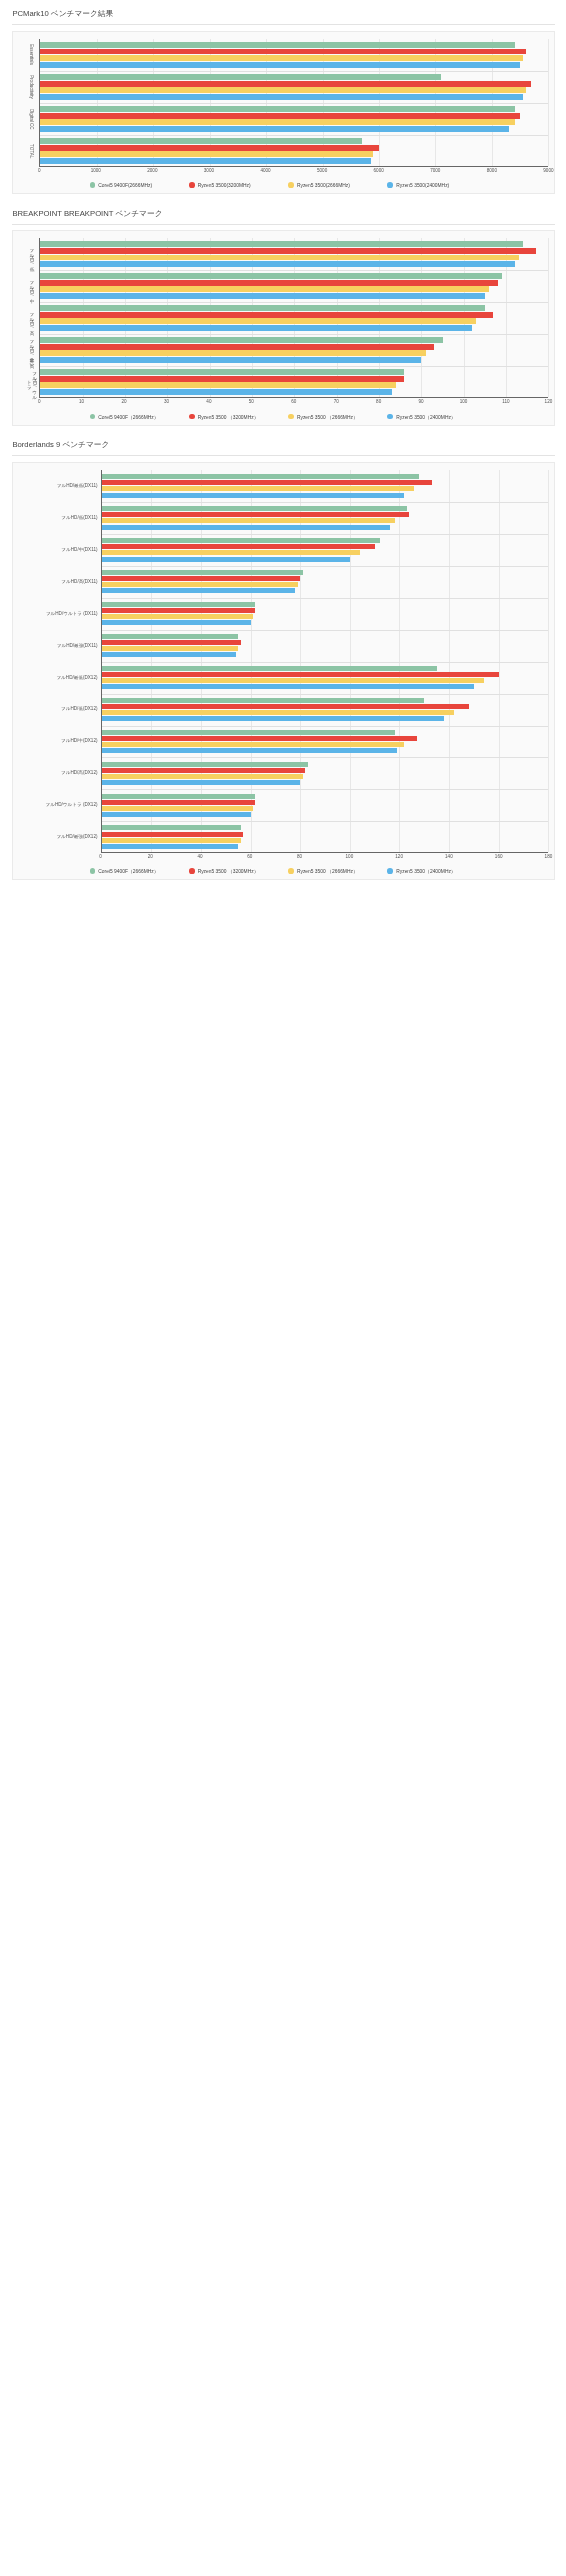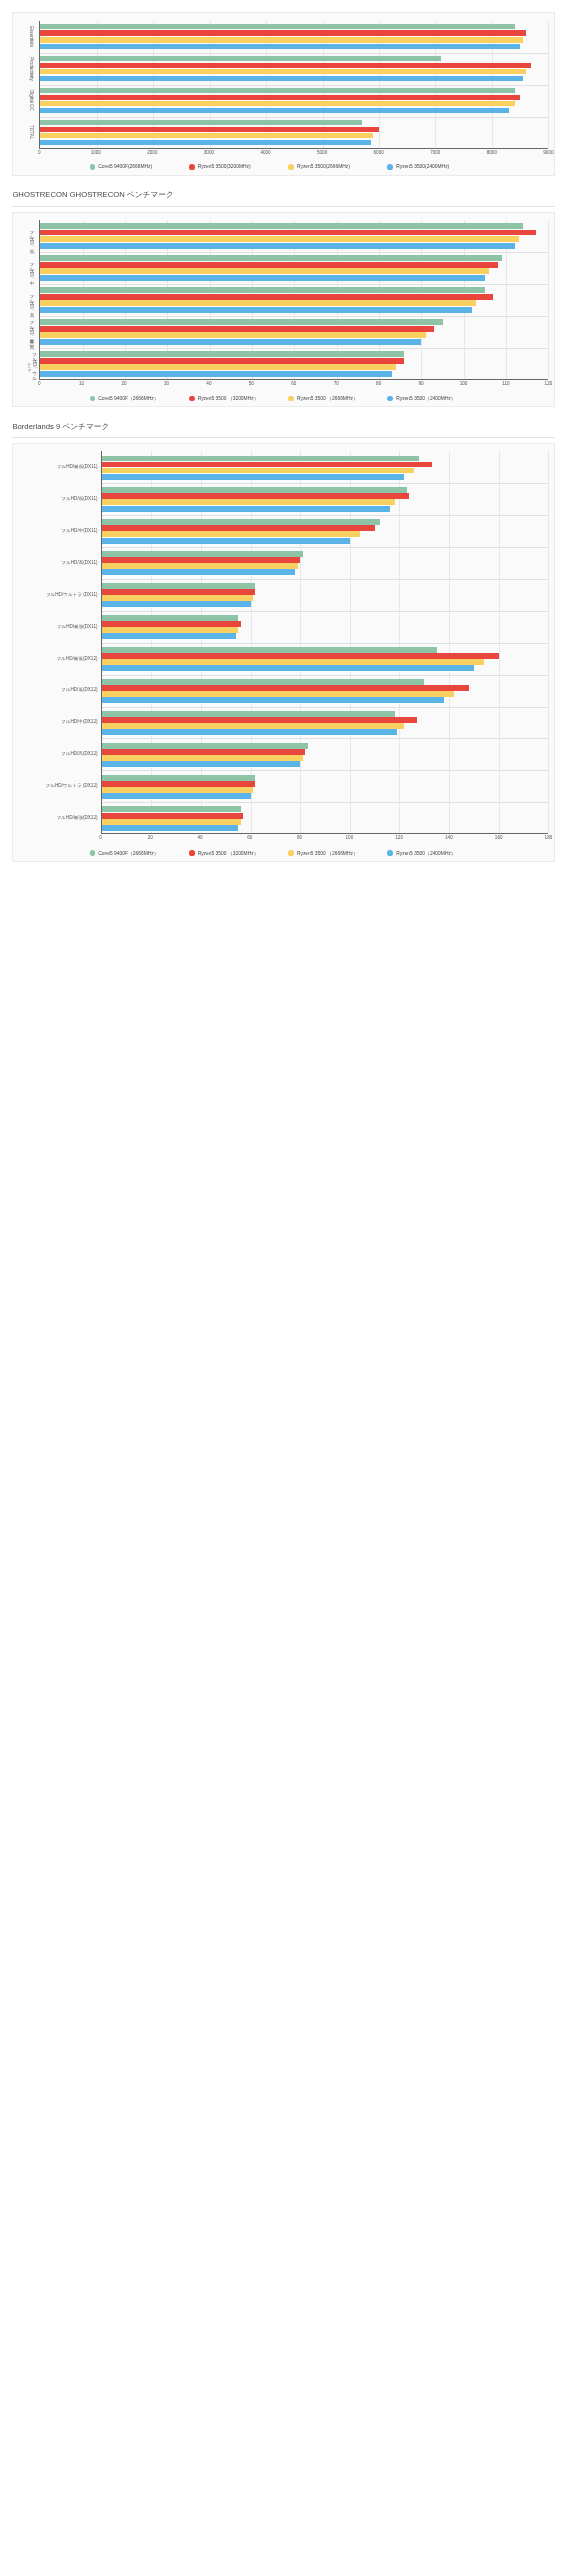--- a/index.html
+++ b/index.html
@@ -120,20 +120,21 @@
     border-radius: 50%;
     flex: 0 0 auto;
   }
 </style>
 </head>
 <body>
 
 <div class="page">
 
   <div class="section">
+    <h2 class="section-title">PCMark10 ベンチマーク結果</h2>
     <div class="chart-card">
       <div class="chart-area" id="chart-pcmark10">
           <div class="plot-wrap">
             <div class="cat-labels" style="width: 20.6px; height: 128px;">
               <div class="cat-label vertical" style="top: 0px; height: 32px; right: 2.1px; display: flex; align-items: center; justify-content: center;">Essentials</div>
               <div class="cat-label vertical" style="top: 32px; height: 32px; right: 2.1px; display: flex; align-items: center; justify-content: center;">Productivity</div>
               <div class="cat-label vertical" style="top: 64px; height: 32px; right: 2.1px; display: flex; align-items: center; justify-content: center;">Digital CC</div>
               <div class="cat-label vertical" style="top: 96px; height: 32px; right: 2.1px; display: flex; align-items: center; justify-content: center;">TOTAL</div>
             </div>
             <div class="plot" style="height: 128px;">
@@ -195,21 +196,21 @@
             <div class="legend-item">
               <span class="legend-swatch" style="background: rgb(91, 180, 232);"></span>
               <span>Ryzen5 3500(2400MHz)</span>
             </div>
           </div>
         </div>
     </div>
   </div>
 
   <div class="section">
-    <h2 class="section-title">GHOSTRECON GHOSTRECON ベンチマーク</h2>
+    <h2 class="section-title">BREAKPOINT BREAKPOINT ベンチマーク</h2>
     <div class="chart-card">
       <div class="chart-area" id="chart-ghostrecon">
           <div class="plot-wrap">
             <div class="cat-labels" style="width: 20.6px; height: 160px;">
               <div class="cat-label vertical" style="top: 0px; height: 32px; right: 2.1px; display: flex; align-items: center; justify-content: center;">フルHD/低</div>
               <div class="cat-label vertical" style="top: 32px; height: 32px; right: 2.1px; display: flex; align-items: center; justify-content: center;">フルHD/中</div>
               <div class="cat-label vertical" style="top: 64px; height: 32px; right: 2.1px; display: flex; align-items: center; justify-content: center;">フルHD/高</div>
               <div class="cat-label vertical" style="top: 96px; height: 32px; right: 2.1px; display: flex; align-items: center; justify-content: center;">フルHD/非常に高い</div>
               <div class="cat-label vertical" style="top: 128px; height: 32px; right: 2.1px; display: flex; align-items: center; justify-content: center;">フルHD/ウルトラ</div>
             </div>

